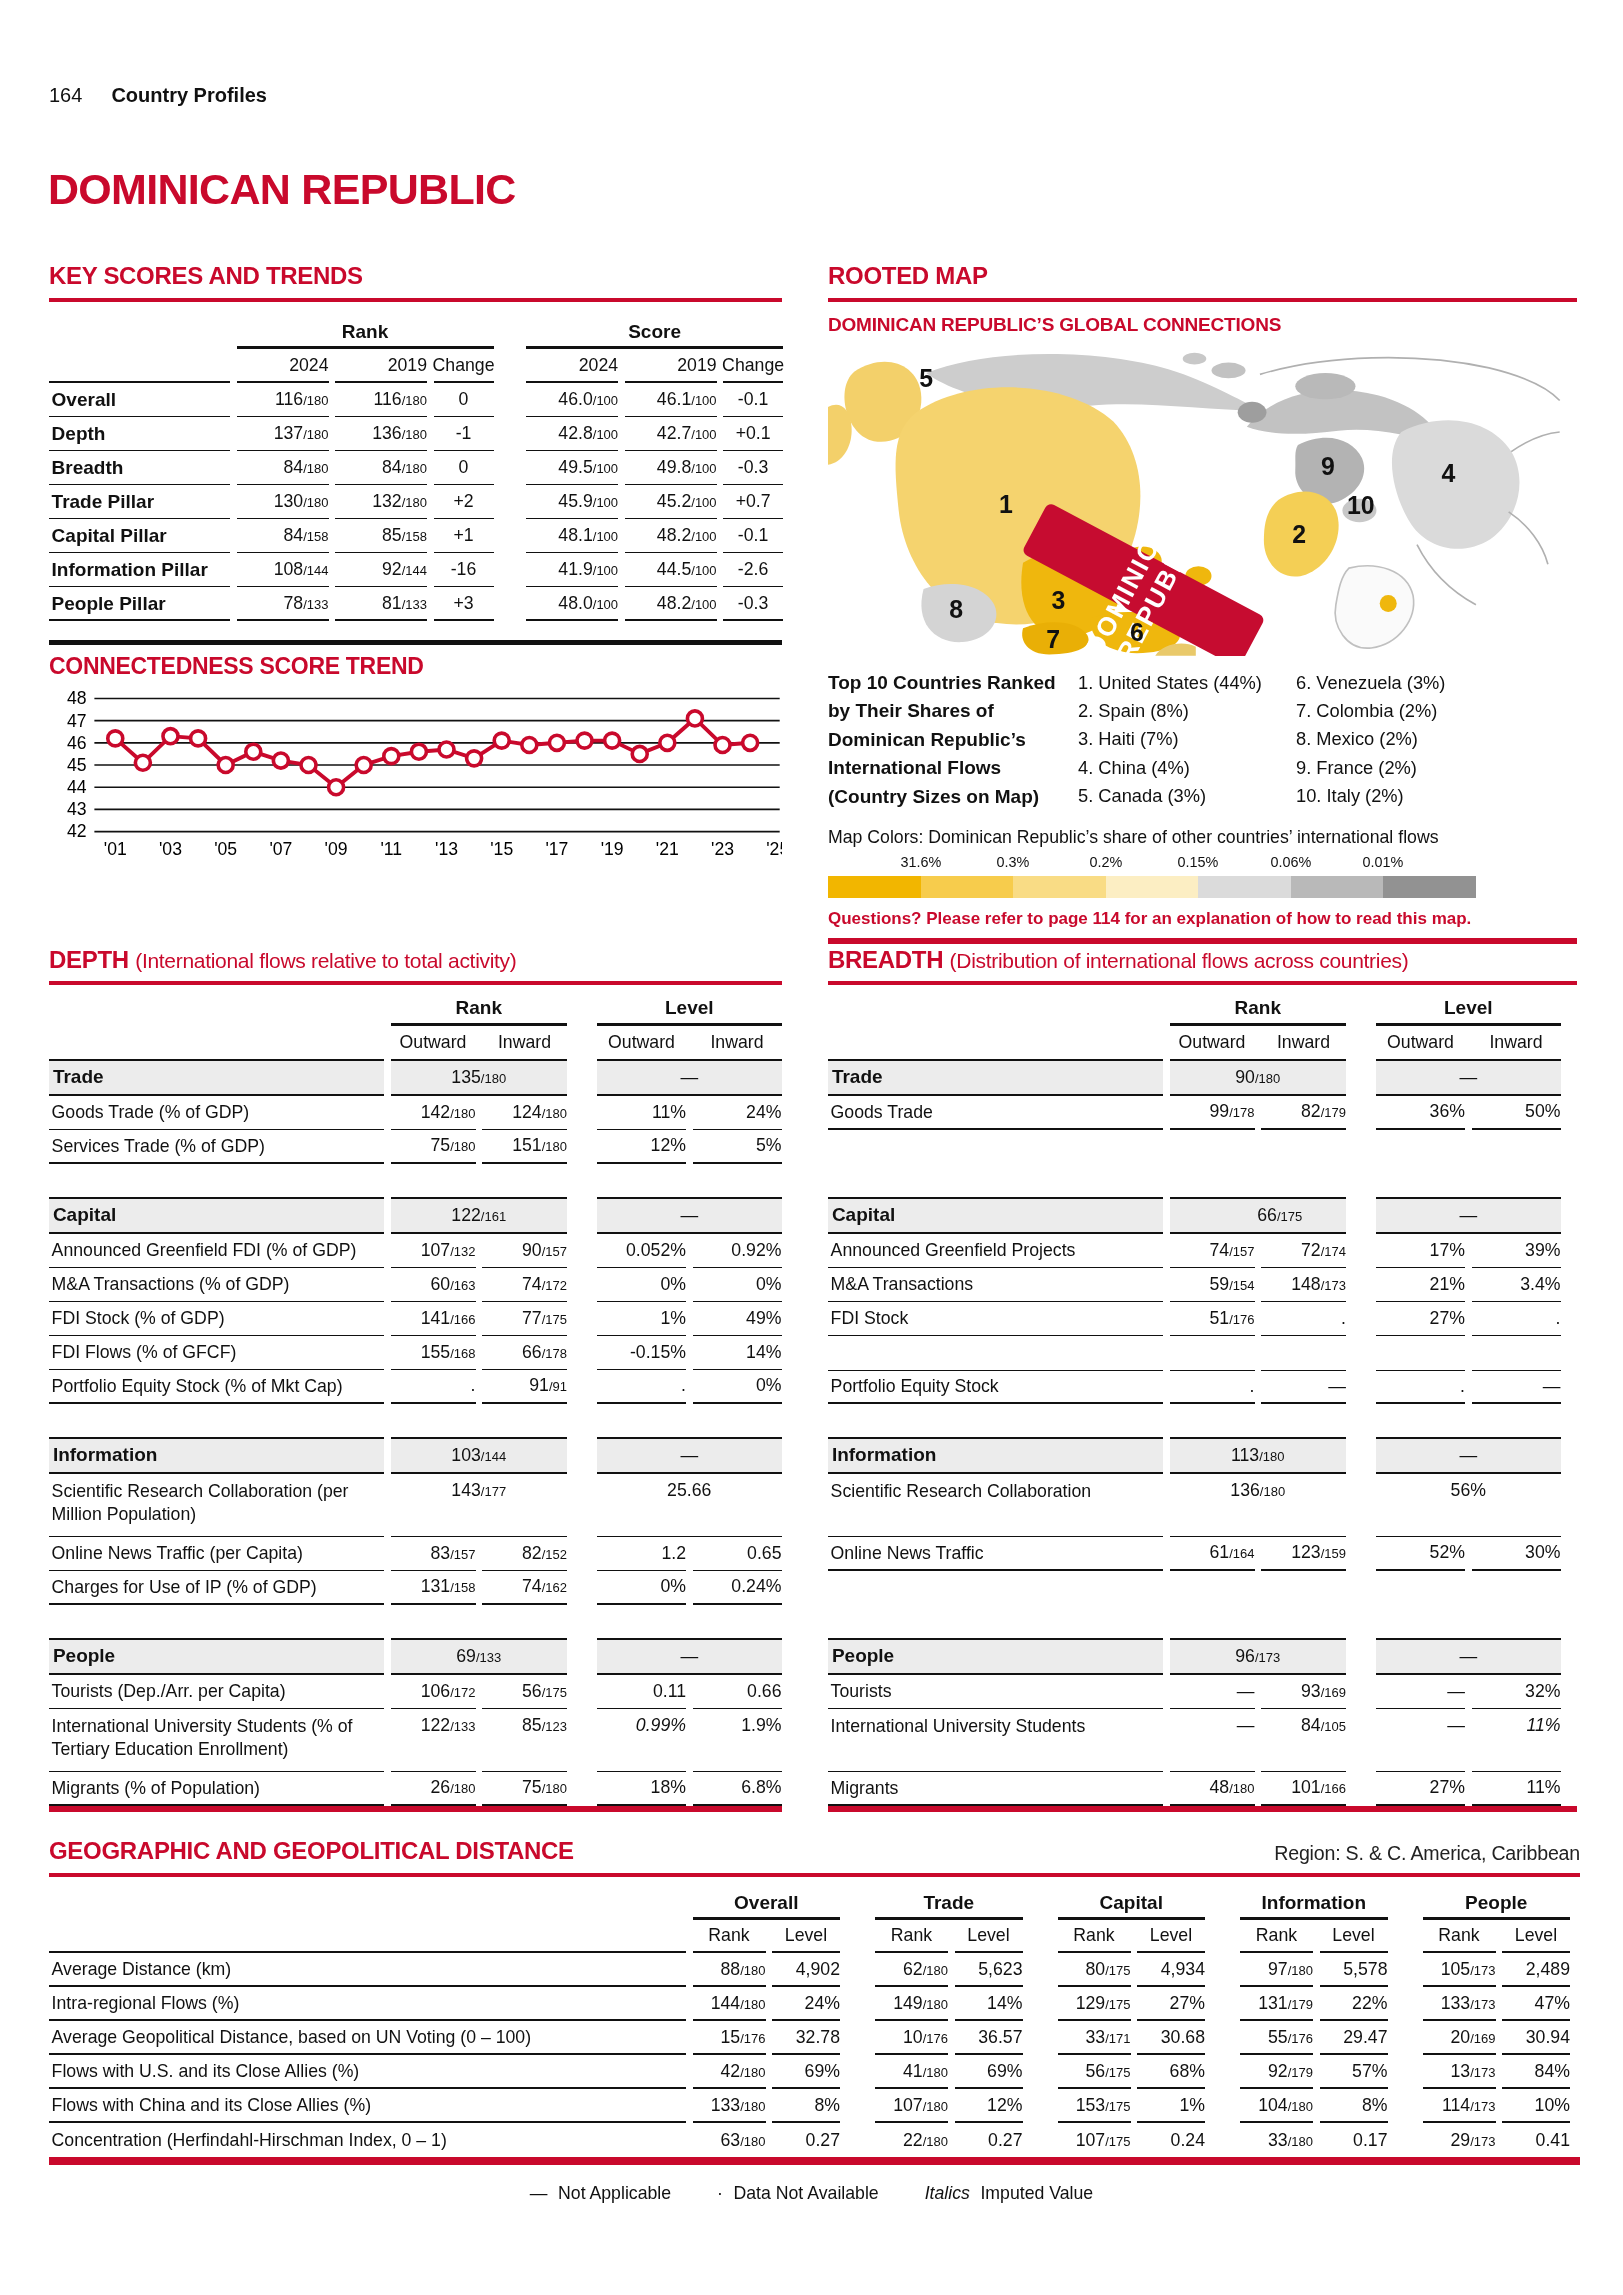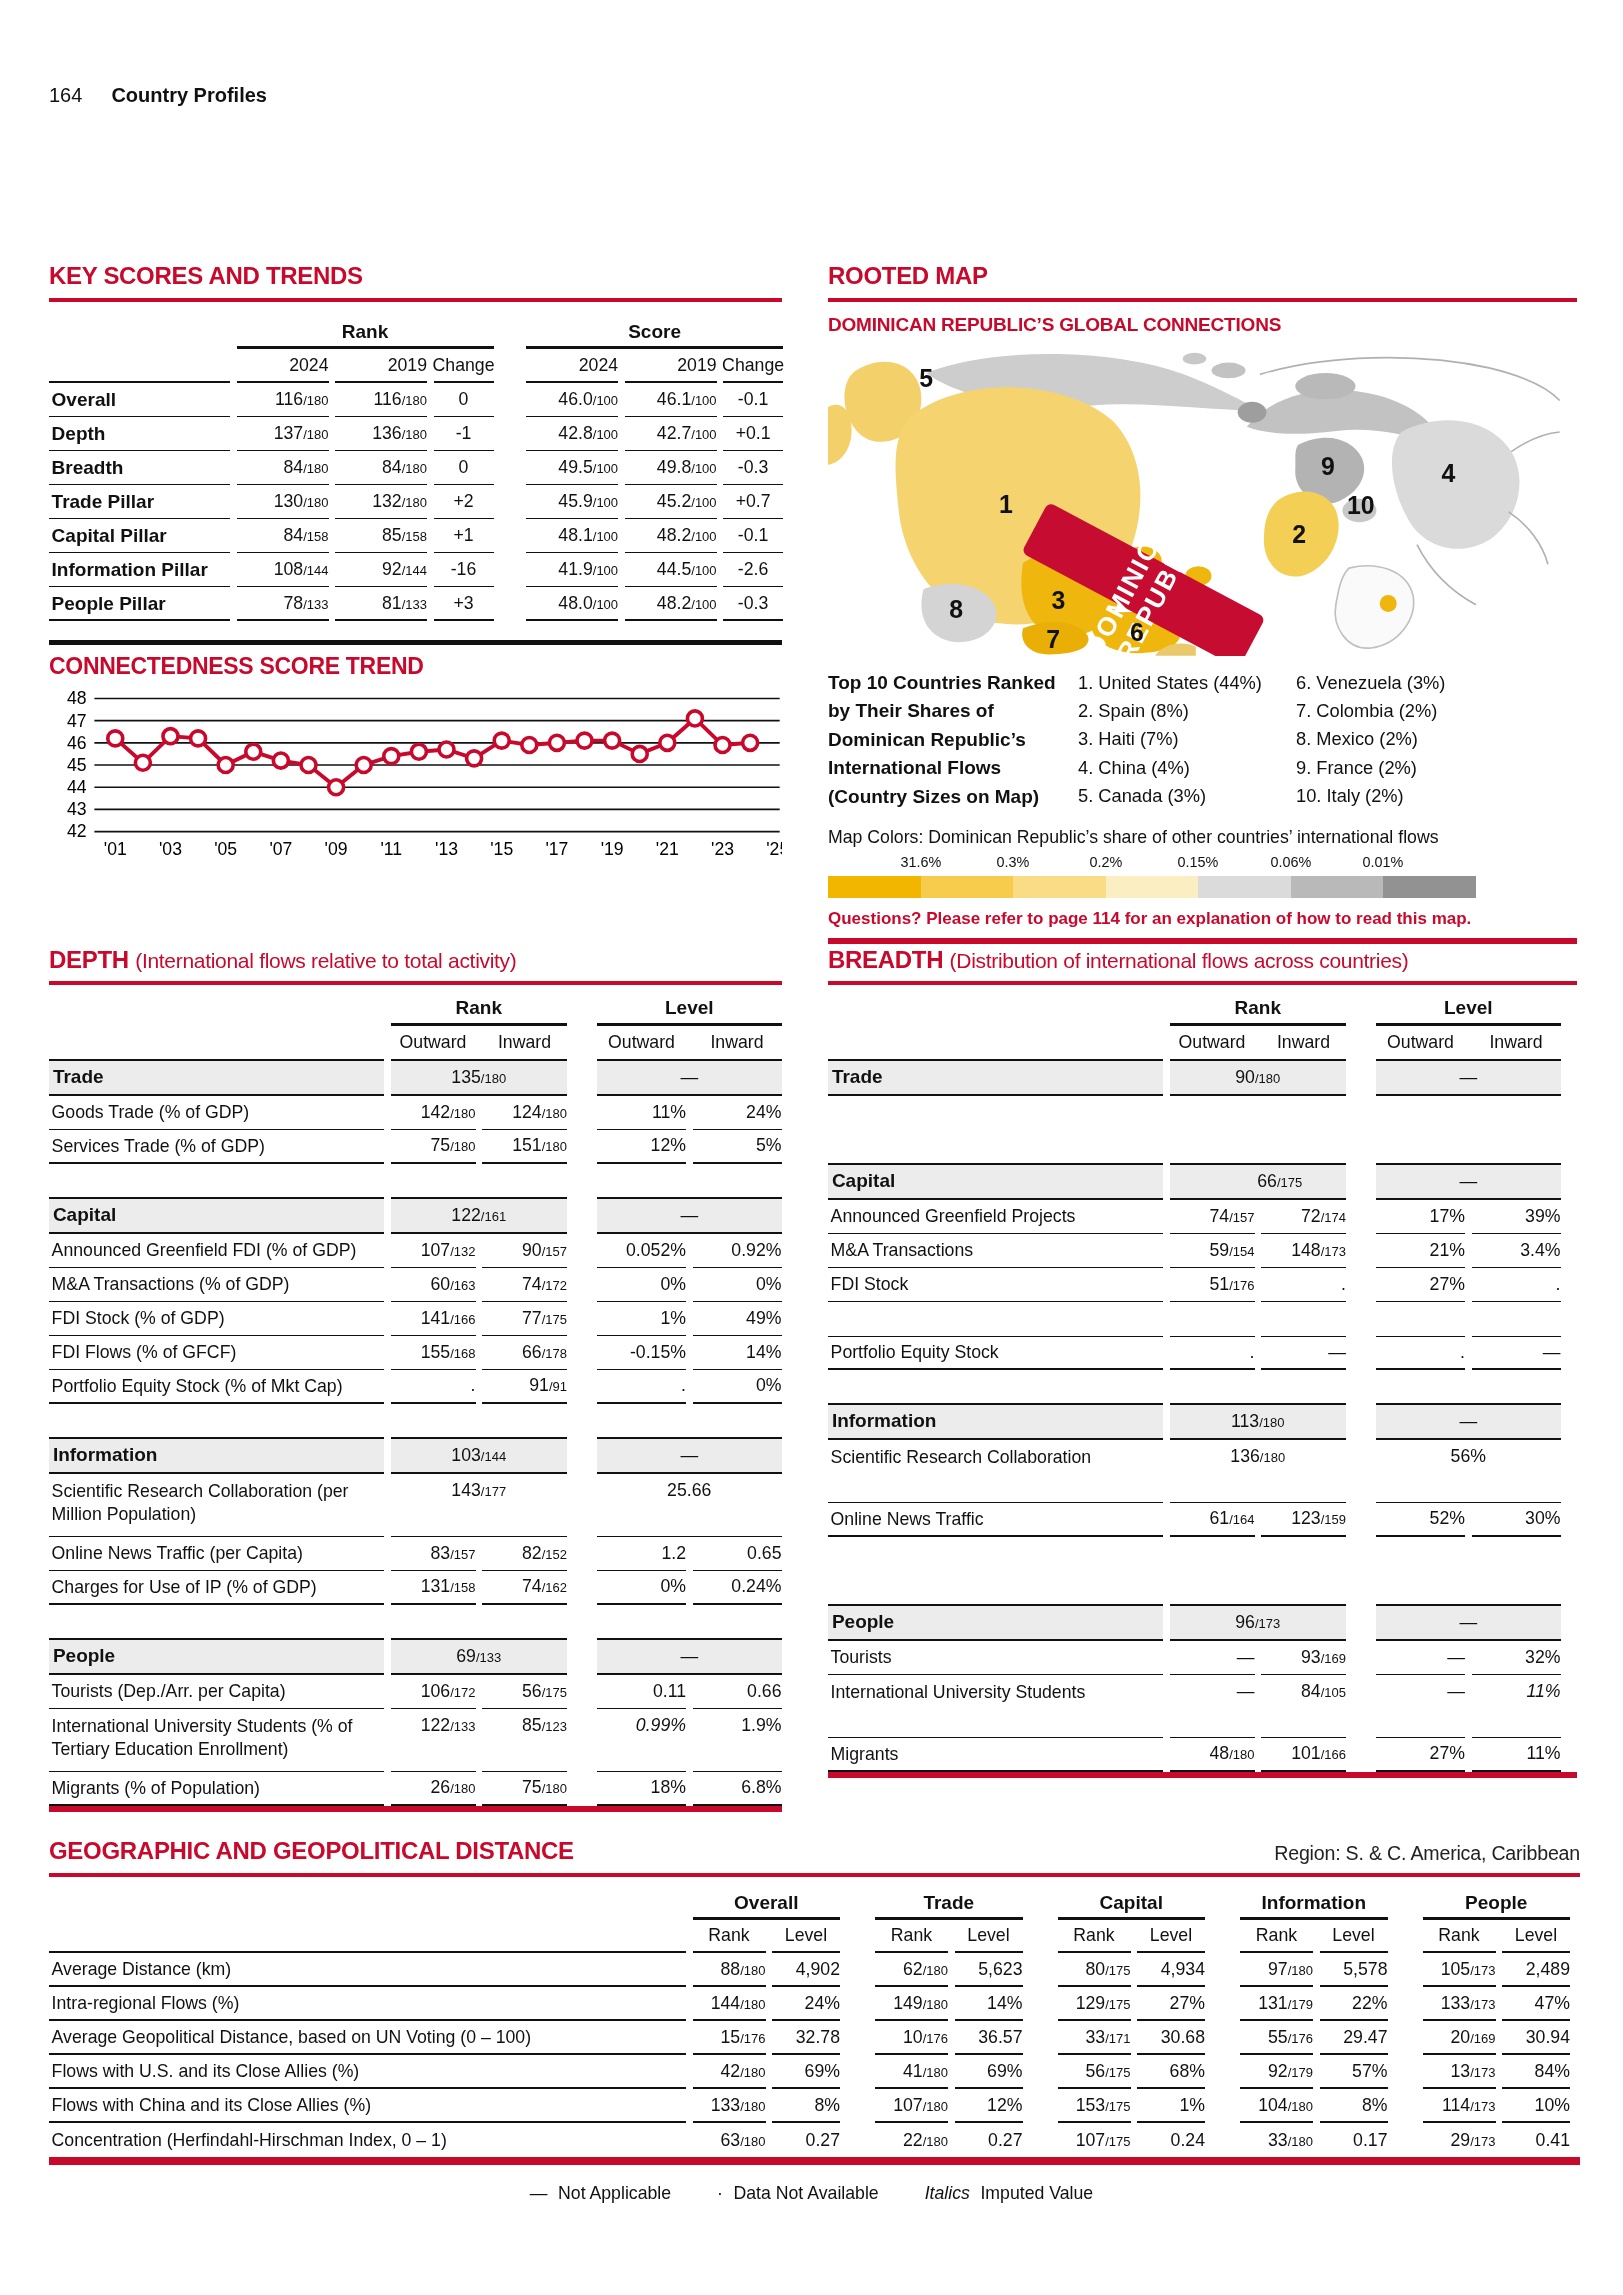--- a/index.html
+++ b/index.html
@@ -64,20 +64,21 @@
 </head>
 <body>
 
 <div class="page">
 
   <div class="sec pagehead" style="left:49px;top:84px">
     <span class="pnum">164</span>
     <span class="plabel">Country Profiles</span>
   </div>
 
+  <div class="sec title" style="left:48px;top:165px">DOMINICAN REPUBLIC</div>
 
   <div class="sec" style="left:49px;top:262px;width:733px">
     <div class="sechead">KEY SCORES AND TRENDS</div>
     <div class="rule-red" style="margin-top:7.9px"></div>
     <div id="ks-table" style="margin-top:17px">
         <div class="grid ks" style="height: 30px;">
           <div class="cell " style="grid-column: 1;"></div>
           <div class="cell ghead" style="grid-column: 2 / span 3;">Rank</div>
           <div class="cell ghead" style="grid-column: 6 / span 3;">Score</div>
         </div>
@@ -677,20 +678,35 @@
         </div>
         <div class="grid fl" style="height: 37px;">
           <div class="cell seclabel secbg thickt medb" style="grid-column: 1;">Trade</div>
           <div class="cell ctr secbg thickt medb" style="grid-column: 2 / span 2;">
             <span>90<small>/180</small></span>
           </div>
           <div class="cell ctr secbg thickt medb" style="grid-column: 5 / span 2;">
             <span>—</span>
           </div>
         </div>
+        <div class="grid fl" style="height: 34px;">
+          <div class="cell lab thickb" style="grid-column: 1;">Goods Trade</div>
+          <div class="cell num thickb" style="grid-column: 2;">
+            <span>99<small>/178</small></span>
+          </div>
+          <div class="cell num thickb" style="grid-column: 3;">
+            <span>82<small>/179</small></span>
+          </div>
+          <div class="cell num thickb" style="grid-column: 5;">
+            <span>36%</span>
+          </div>
+          <div class="cell num thickb" style="grid-column: 6;">
+            <span>50%</span>
+          </div>
+        </div>
         <div style="height: 67px;"></div>
         <div class="grid fl" style="height: 37px;">
           <div class="cell seclabel secbg thickt medb" style="grid-column: 1;">Capital</div>
           <div class="cell ctr secbg thickt medb" style="grid-column: 2 / span 2; padding-left: 44px;">
             <span>66<small>/175</small></span>
           </div>
           <div class="cell ctr secbg thickt medb" style="grid-column: 5 / span 2;">
             <span>—</span>
           </div>
         </div>

